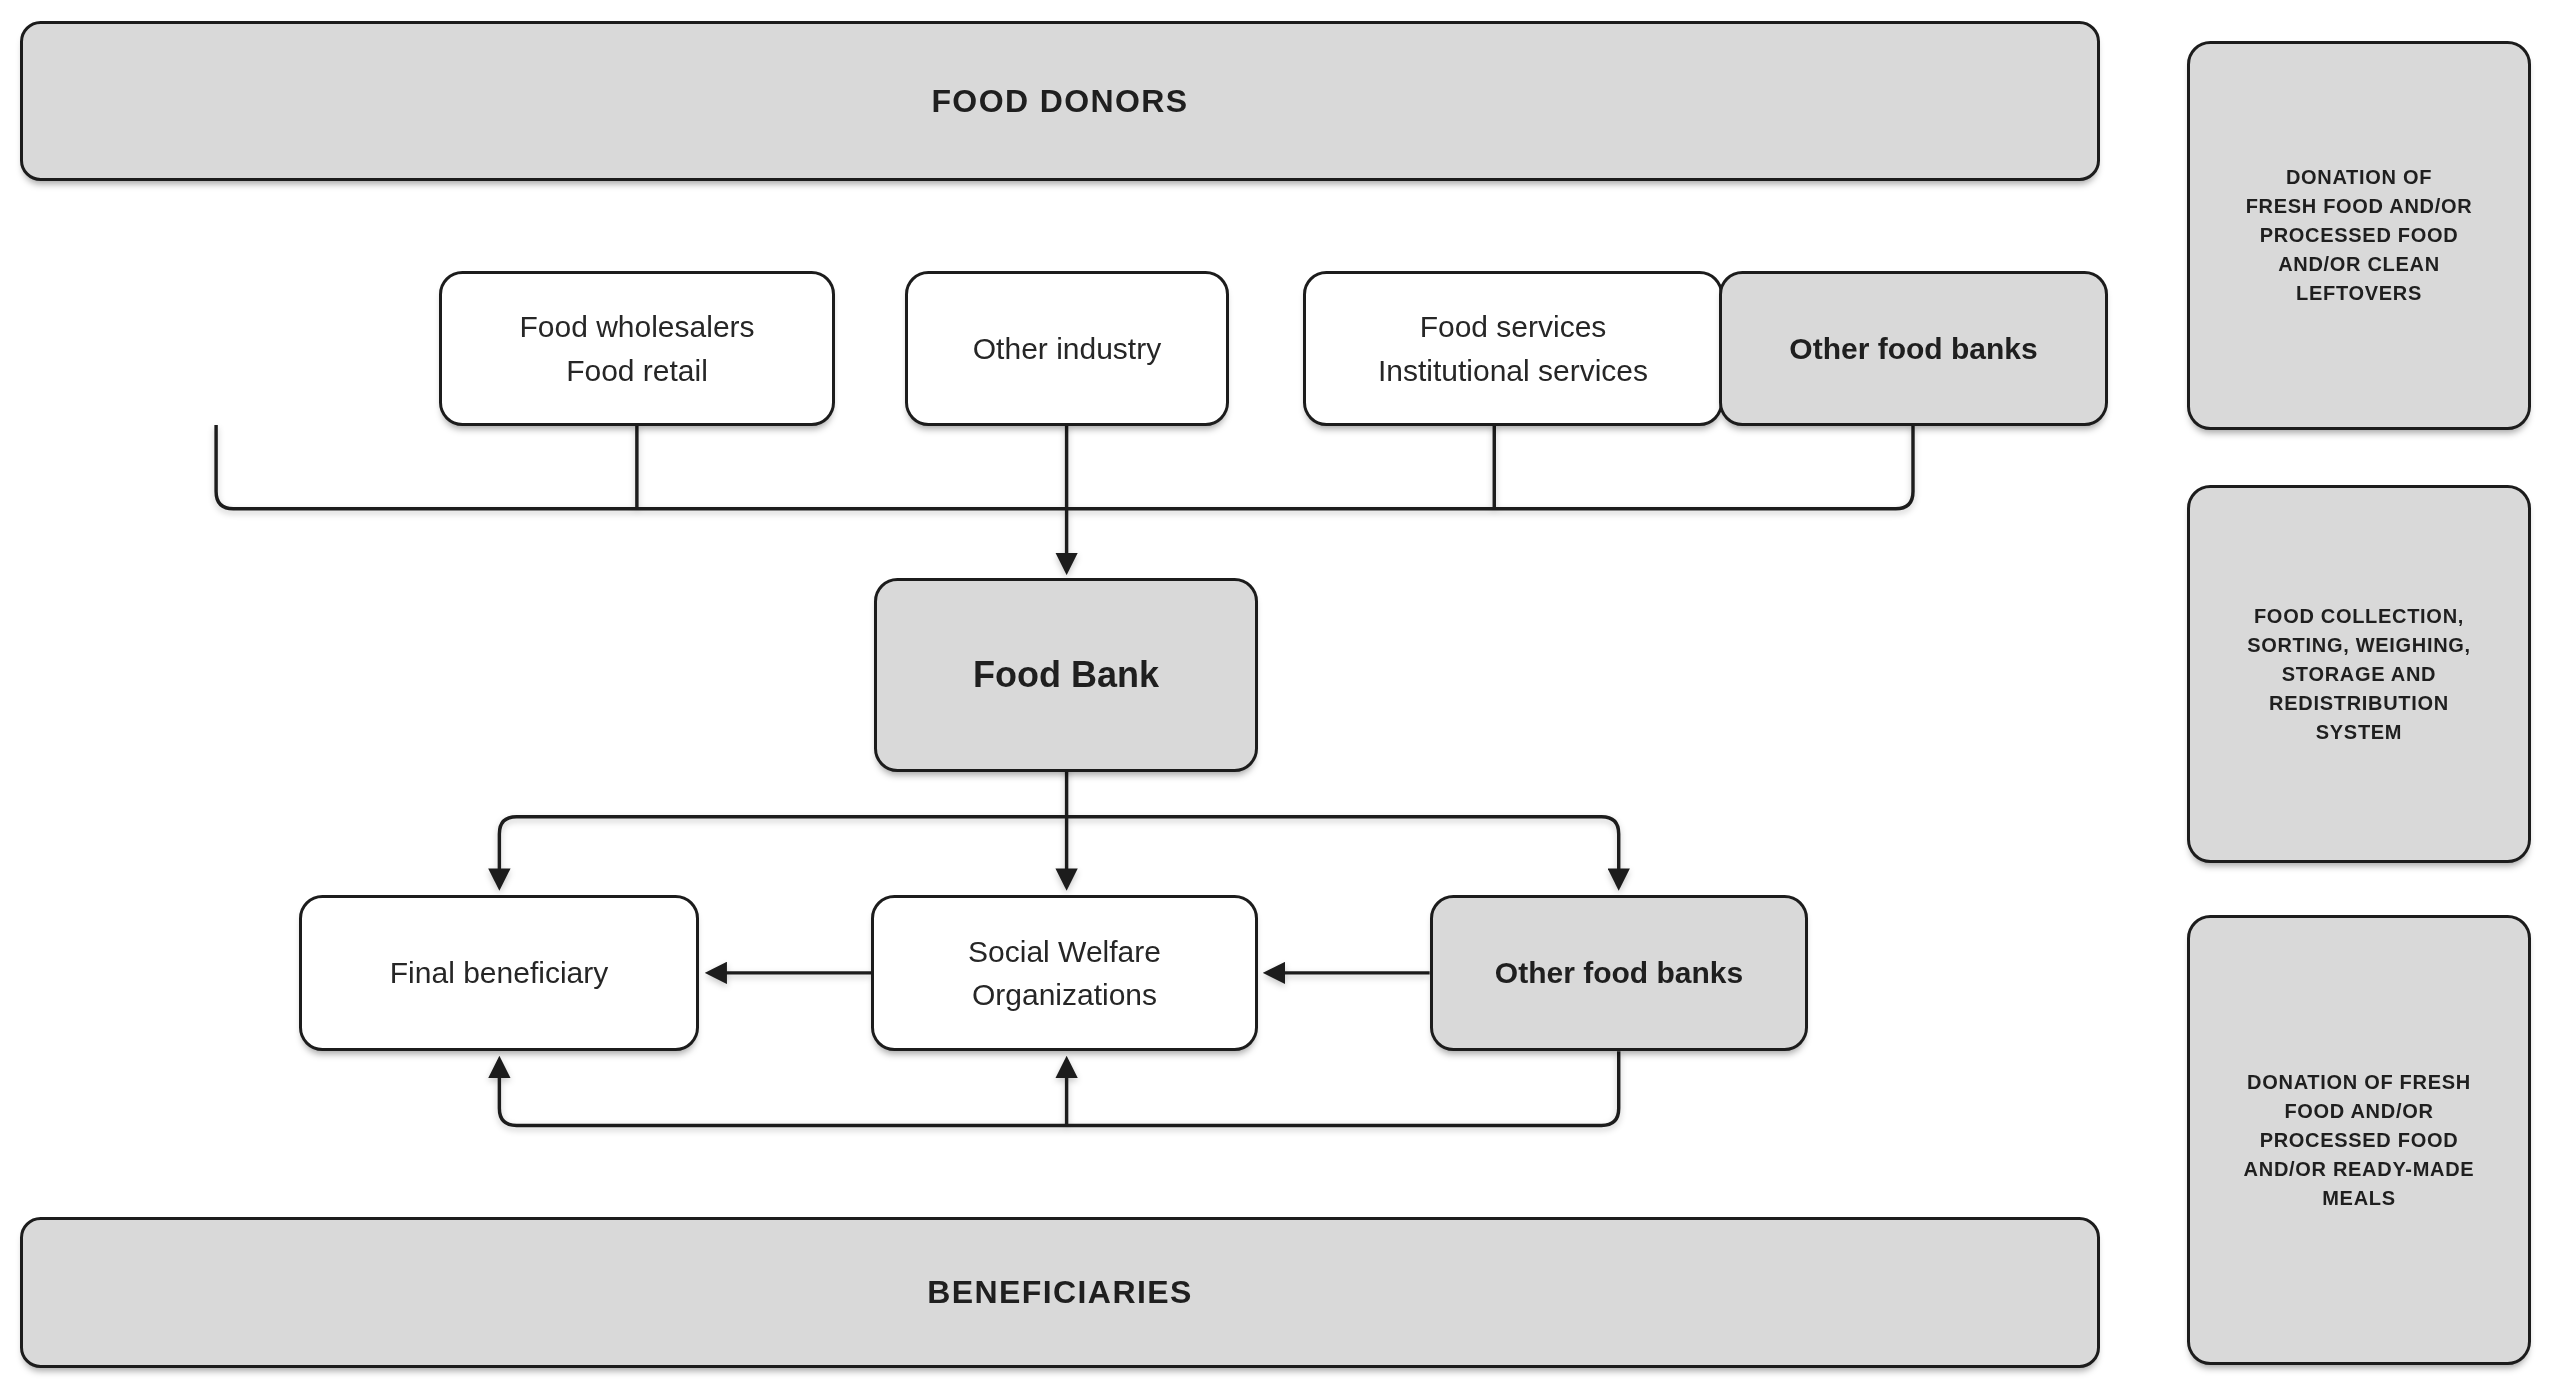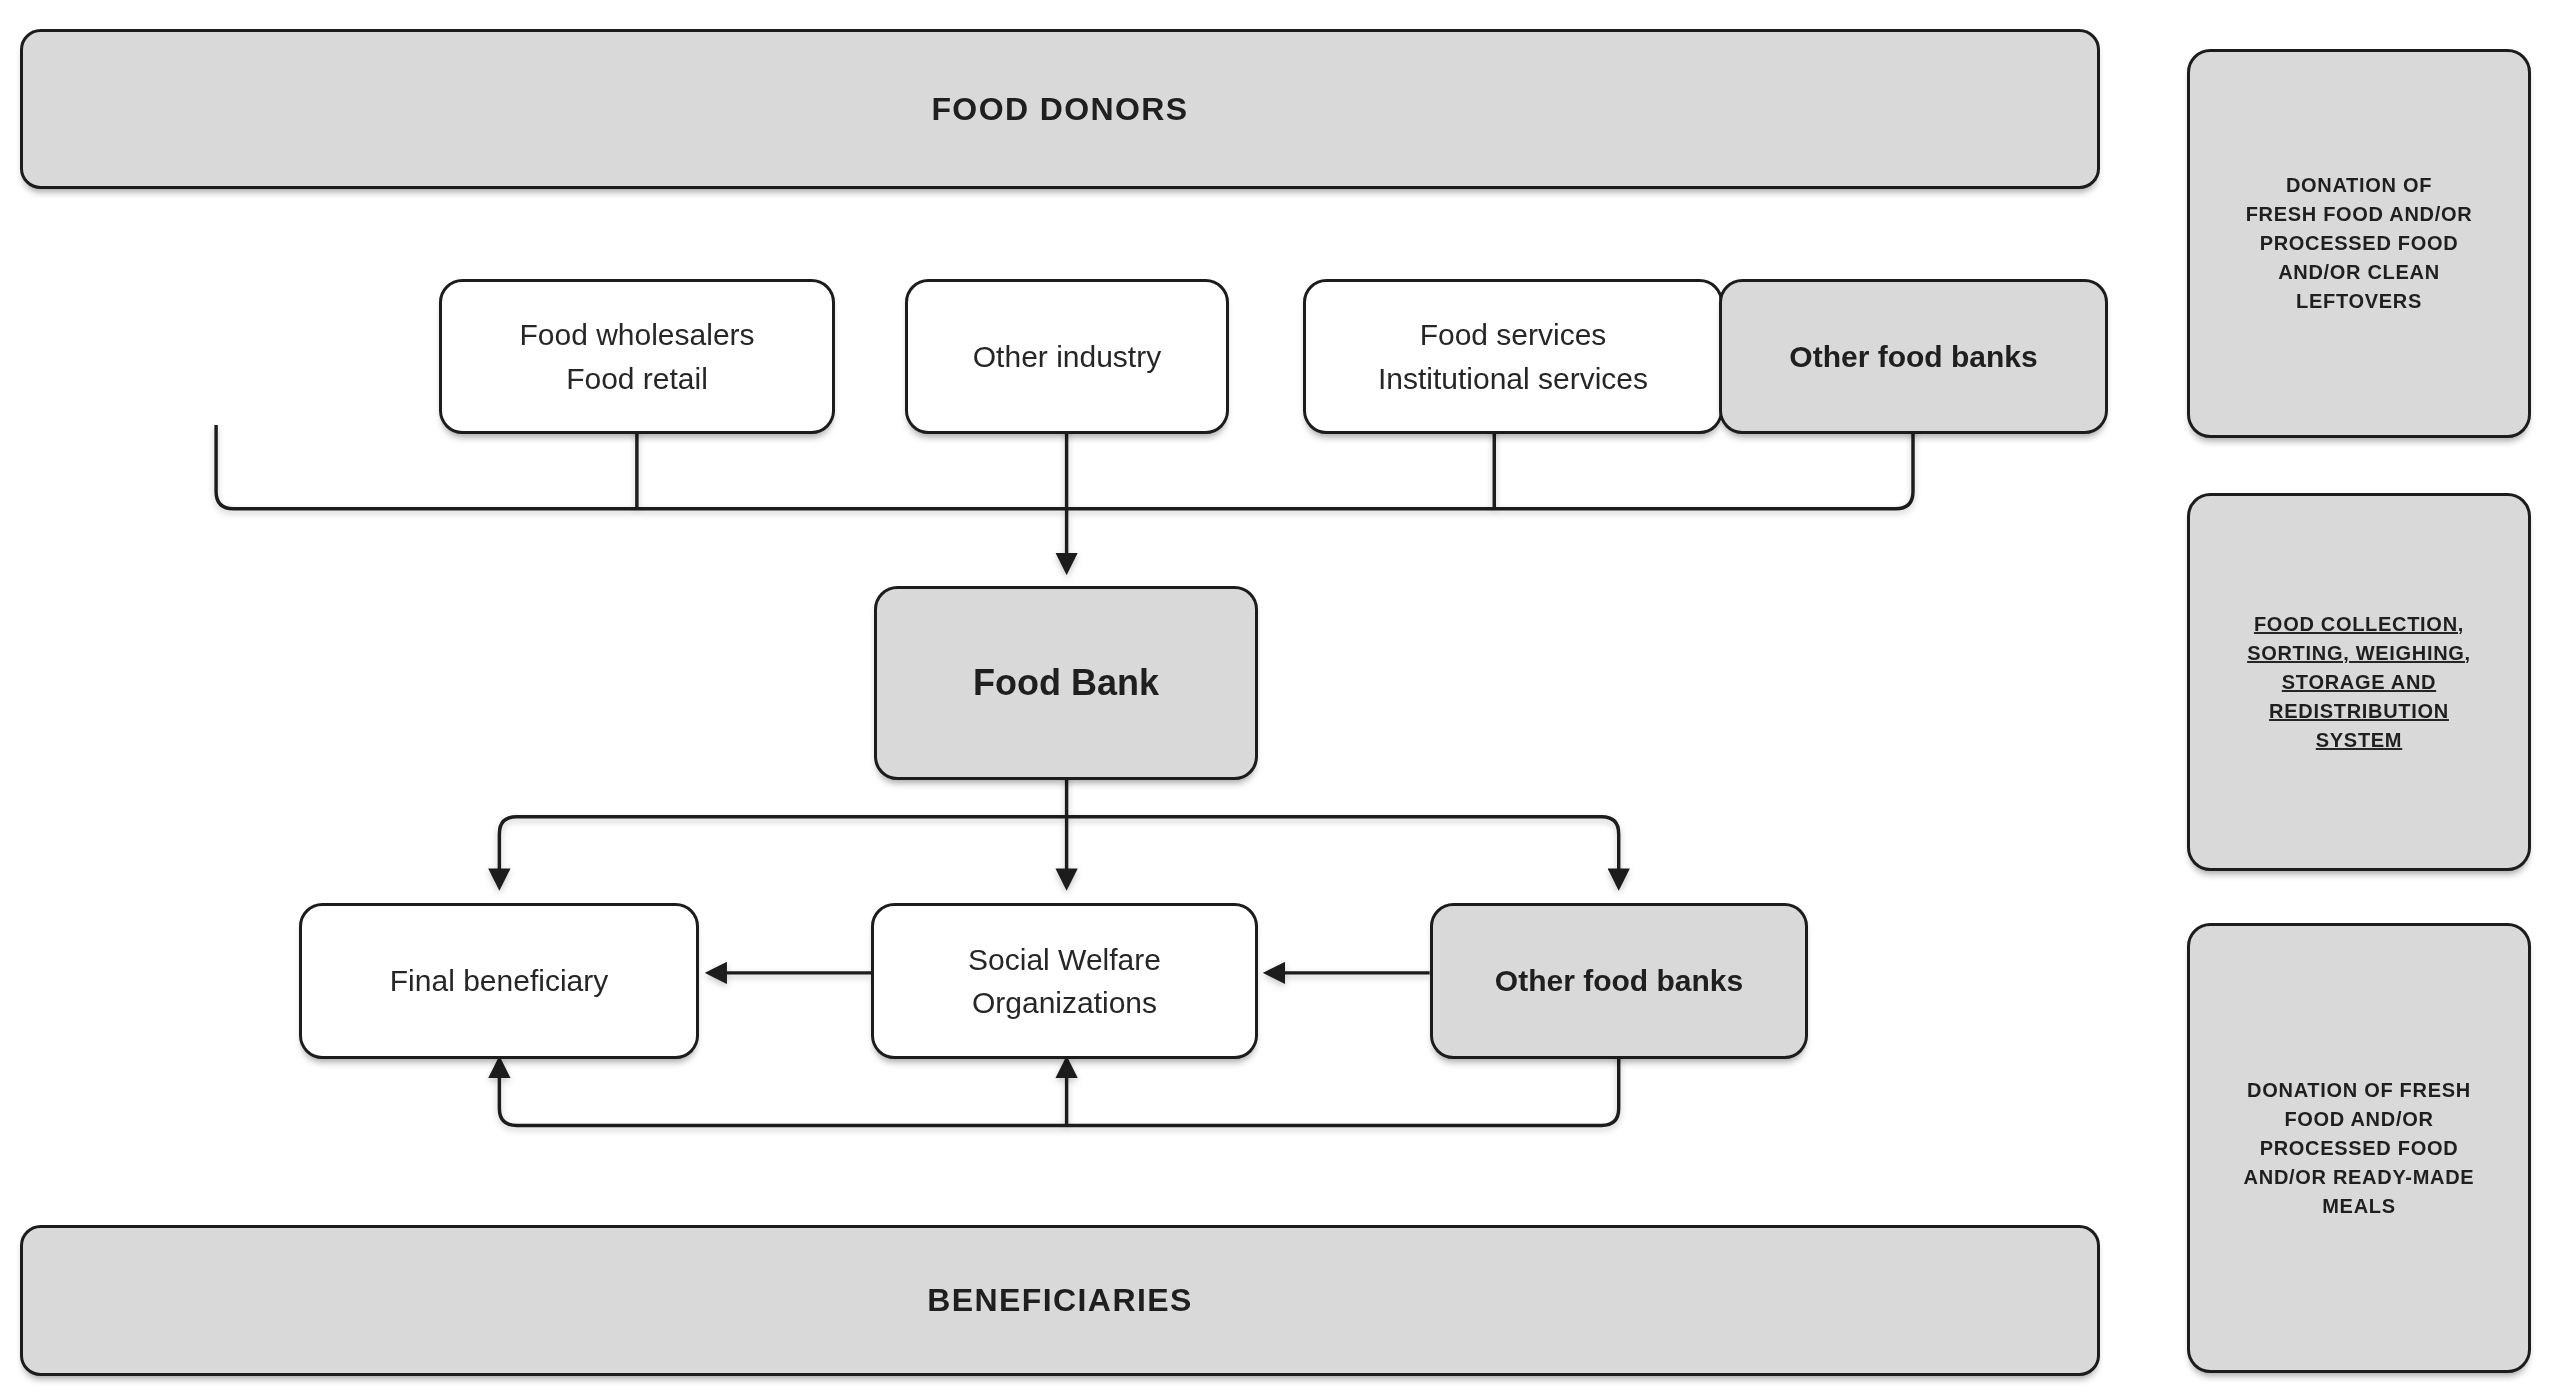--- a/index.html
+++ b/index.html
@@ -32,21 +32,20 @@
     box-sizing: border-box;
     background: #ffffff;
     border: 3.4px solid #1c1c1c;
     border-radius: 23.4px;
     display: flex;
     align-items: center;
     justify-content: center;
     text-align: center;
     color: #262626;
     box-shadow: 0 6.2px 7.6px -3.4px rgba(0,0,0,0.35);
-    margin-top: 8px;
   }
   .box span {
     white-space: pre-line;
     line-height: 1.45;
     padding: 0 16.5px;
   }
   .gray { background: #d9d9d9; }
   .banner { border-radius: 20.6px; }
   .banner span {
     font-weight: bold;
@@ -132,21 +131,21 @@
     <span>BENEFICIARIES</span>
   </div>
 
   <div class="box gray note" style="left:2187px; top:41px; width:344px; height:389px;">
     <span>DONATION OF
 FRESH FOOD AND/OR
 PROCESSED FOOD
 AND/OR CLEAN
 LEFTOVERS</span>
   </div>
-  <div class="box gray note" style="left:2187px; top:485px; width:344px; height:378px;text-decoration:underline;">
+  <div class="box gray note" style="left:2187px; top:485px; width:344px; height:378px;">
     <span>FOOD COLLECTION,
 SORTING, WEIGHING,
 STORAGE AND
 REDISTRIBUTION
 SYSTEM</span>
   </div>
   <div class="box gray note" style="left:2187px; top:915px; width:344px; height:450px;">
     <span>DONATION OF FRESH
 FOOD AND/OR
 PROCESSED FOOD

